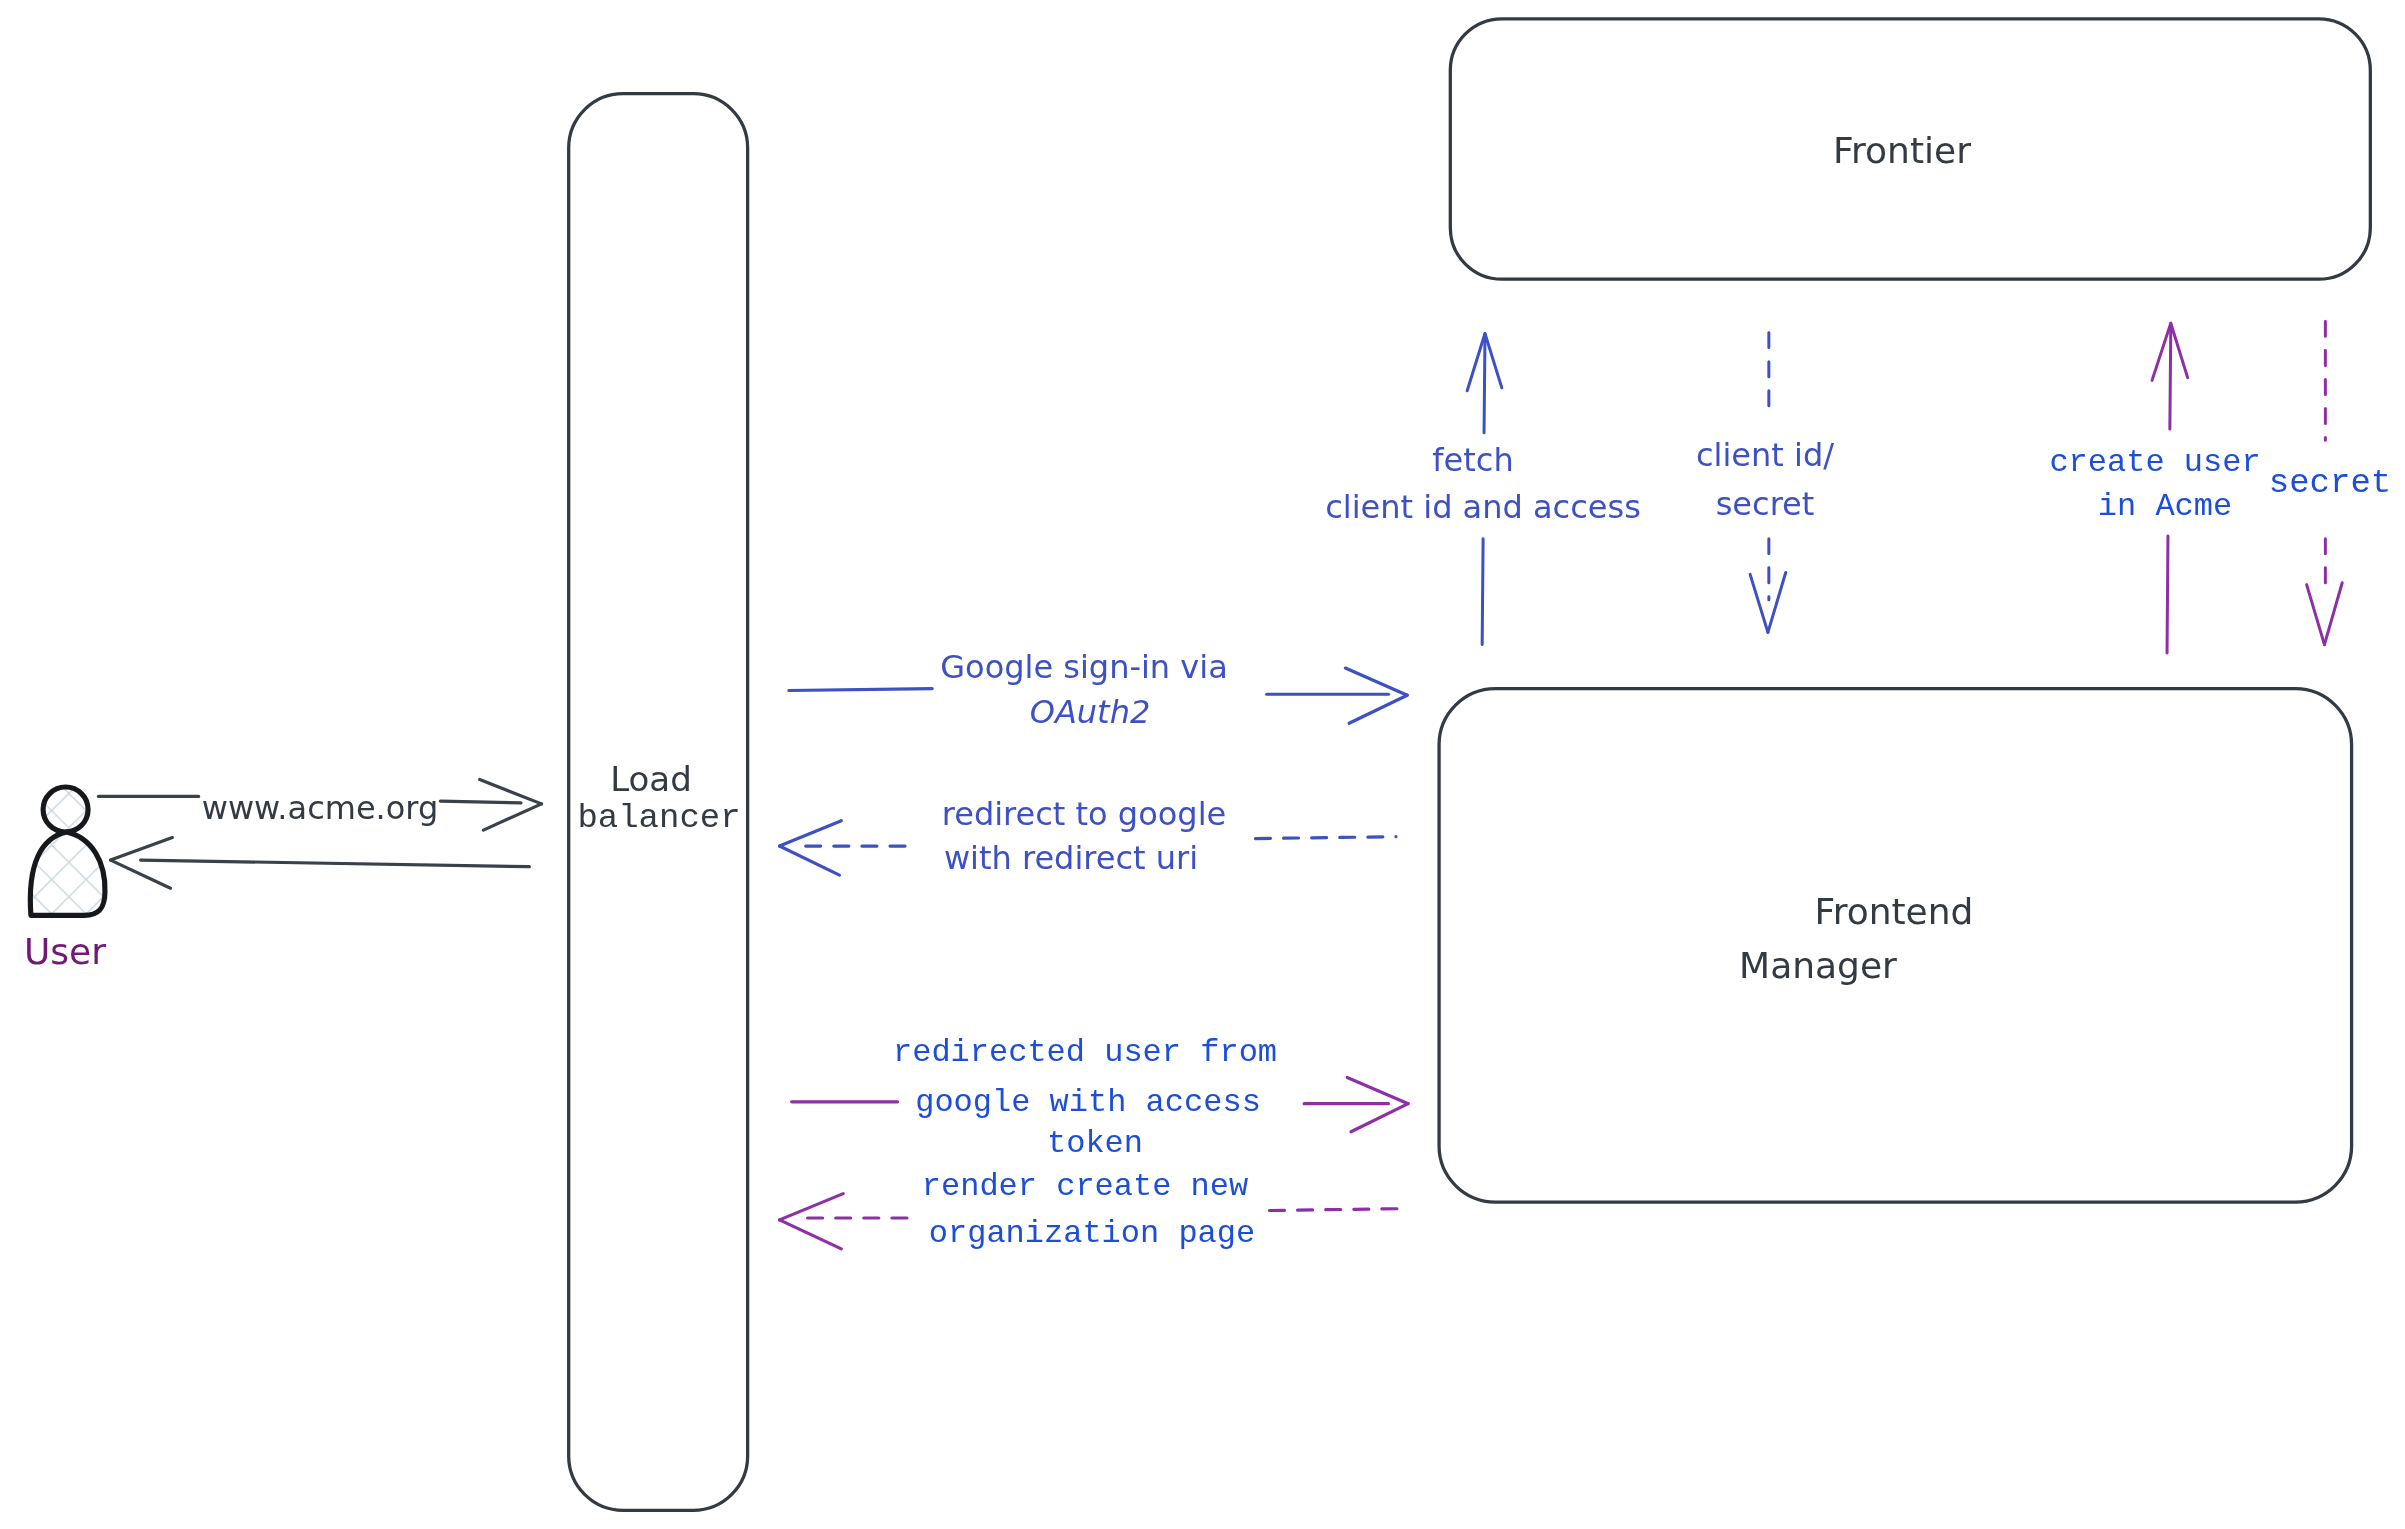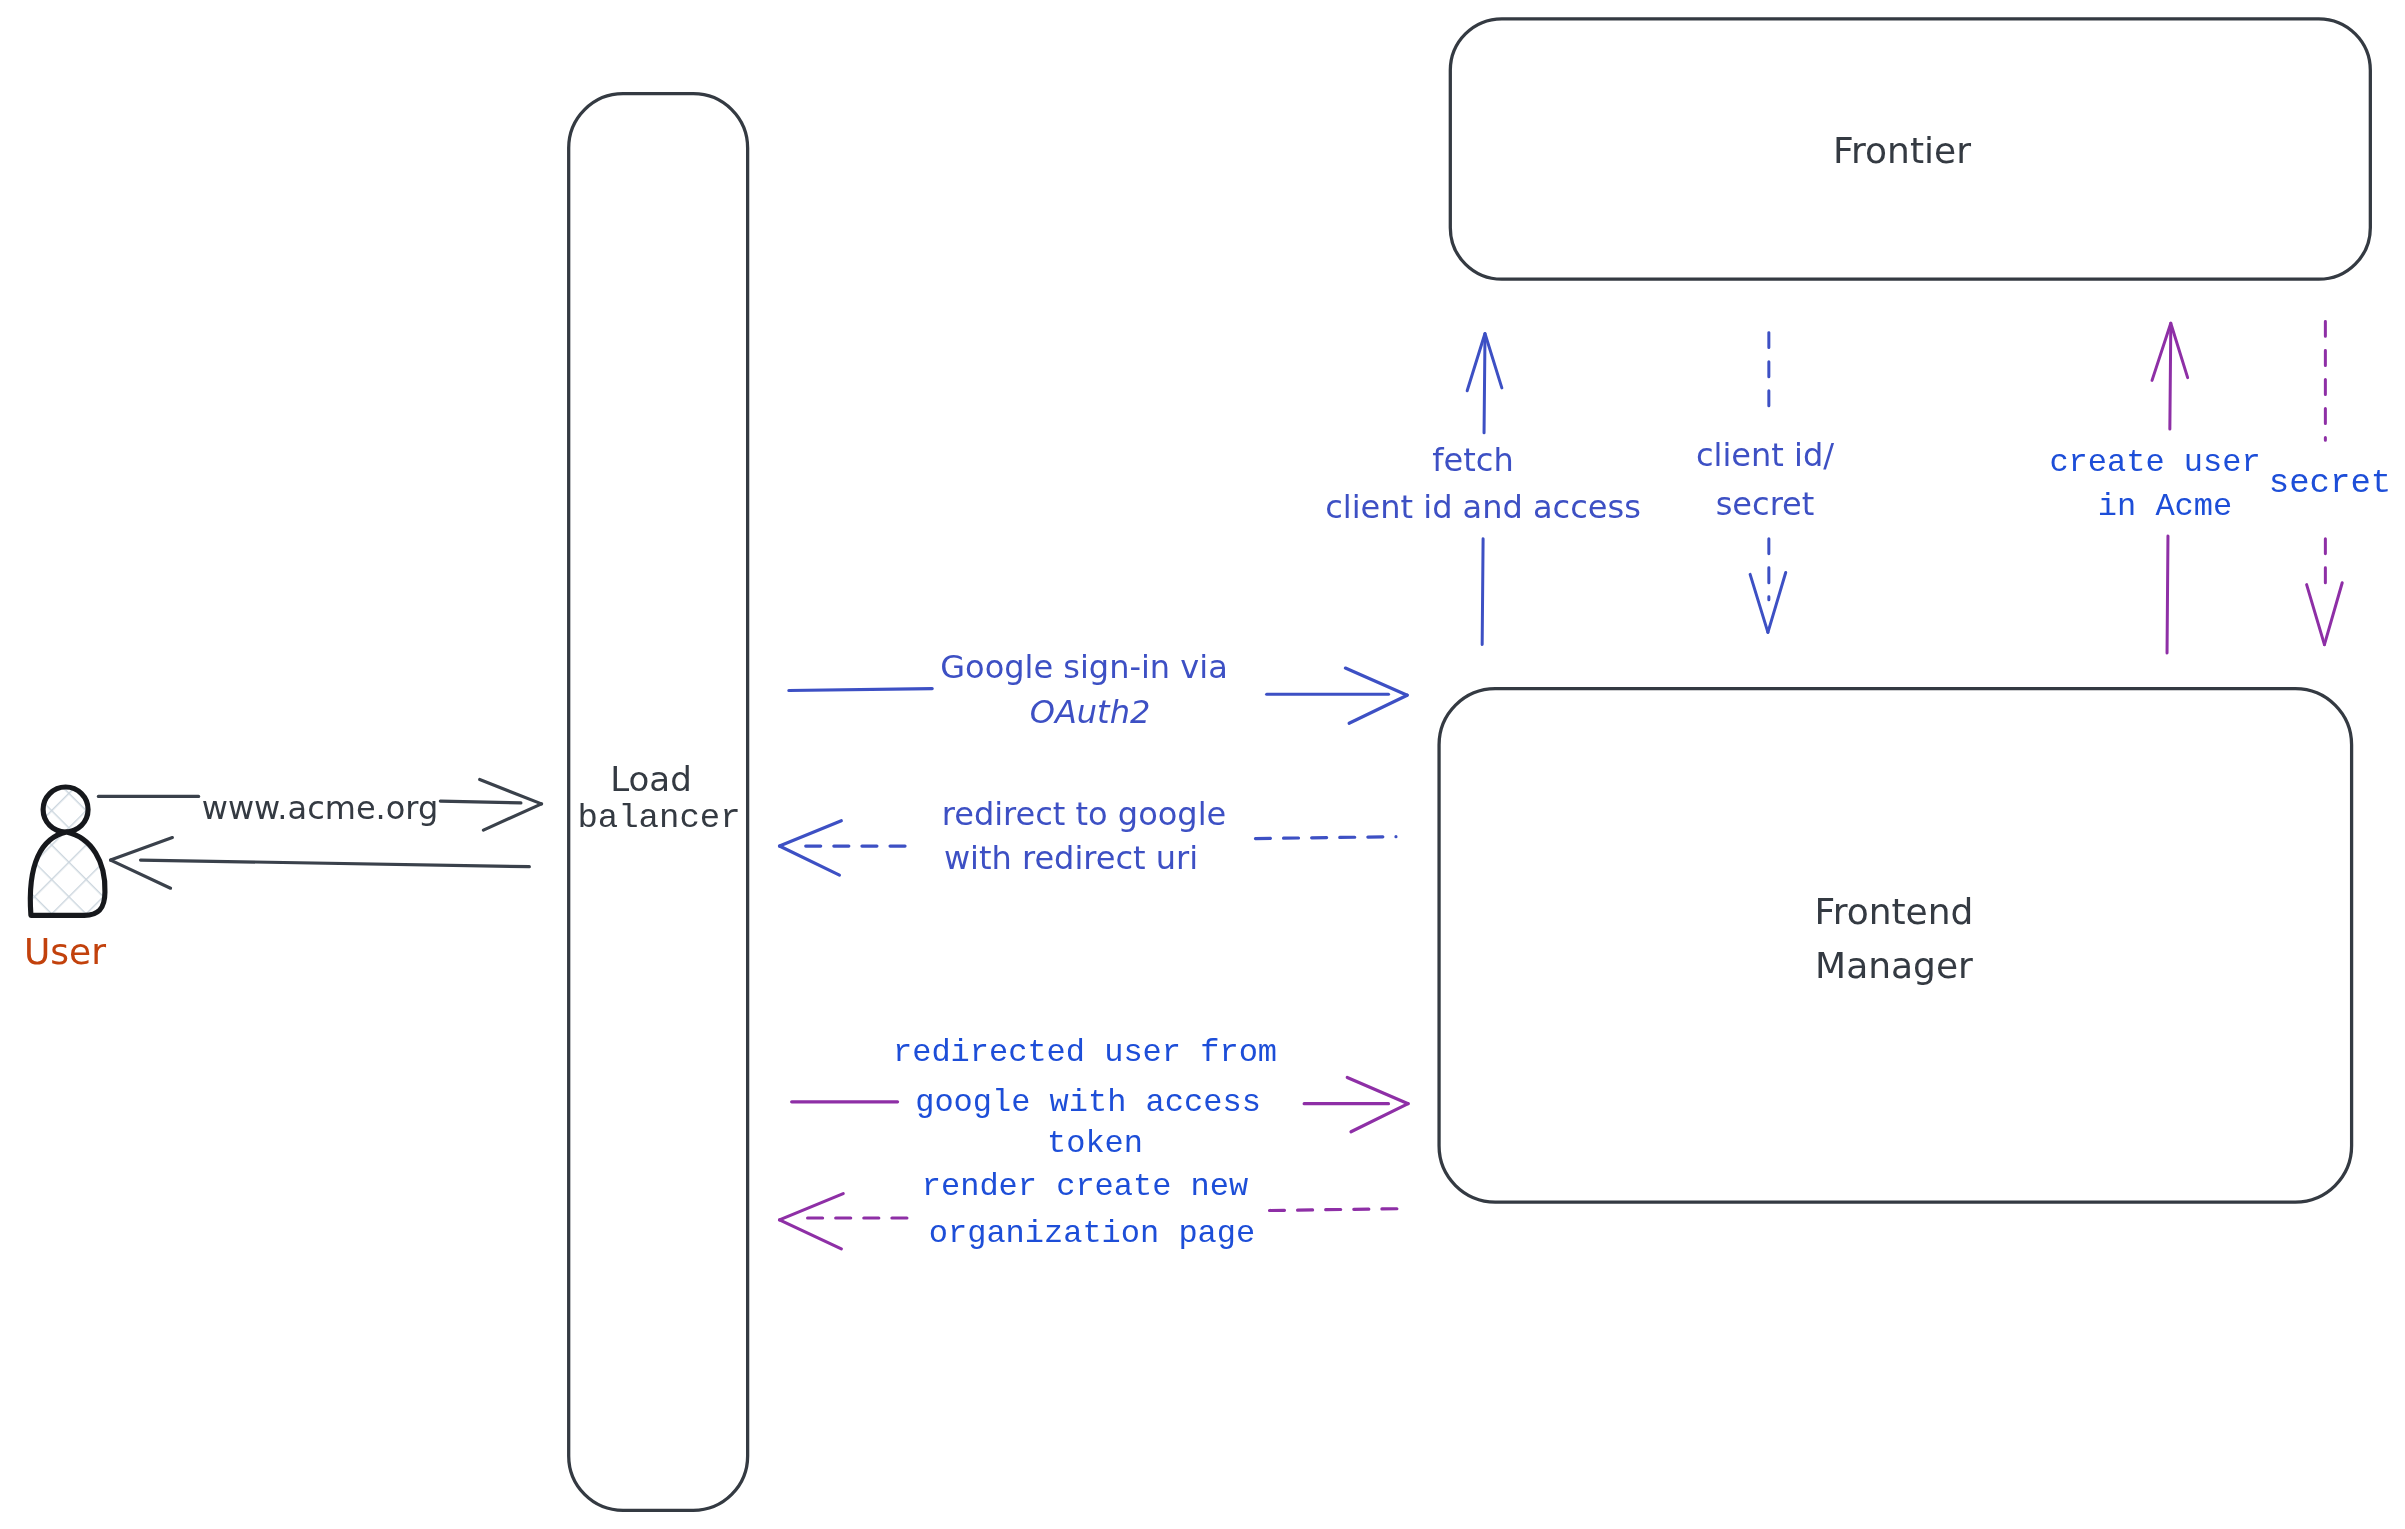--- a/index.html
+++ b/index.html
@@ -12,21 +12,21 @@
   }
   svg{position:absolute;left:0;top:0;}
   .lbl{
     position:absolute;
     transform:translate(-50%,-50%);
     white-space:nowrap;
     line-height:1;
     user-select:none;
   }
   .ink{color:#343a42;}
-  .black{color:#c2410c;}
+  .black{color:#701a75;}
   .blue{color:#3d50c4;}
   .purple{color:#1d4ed8;font-family:Liberation Mono, monospace;}
   .f34{font-size:32px;}
   .f36{font-size:34px;}
   .f38{font-size:36px;}
 </style>
 </head>
 <body>
 
 <div class="canvas">
@@ -124,21 +124,21 @@
   <div class="lbl black f38" style="left:65px;top:952px;">User</div>
 
   <div class="lbl ink f34" style="left:320px;top:808px;">www.acme.org</div>
 
   <div class="lbl ink f36" style="left:651px;top:779px;">Load</div>
   <div class="lbl ink f36" style="left:659px;top:818px;font-family:Liberation Mono, monospace;">balancer</div>
 
   <div class="lbl ink f38" style="left:1902px;top:151px;">Frontier</div>
 
   <div class="lbl ink f38" style="left:1894px;top:912px;">Frontend</div>
-  <div class="lbl ink f38" style="left:1894px;top:966px;">Manager</div>
+  <div class="lbl ink f38" style="left:1818px;top:966px;">Manager</div>
 
   <div class="lbl blue f34" style="left:1084px;top:667px;">Google sign-in via</div>
   <div class="lbl blue f34" style="left:1090px;top:712px;font-style:italic;">OAuth2</div>
 
   <div class="lbl blue f34" style="left:1084px;top:814px;">redirect to google</div>
   <div class="lbl blue f34" style="left:1071px;top:858px;">with redirect uri</div>
 
   <div class="lbl purple f34" style="left:1085px;top:1053px;">redirected user from</div>
   <div class="lbl purple f34" style="left:1088px;top:1103px;">google with access</div>
   <div class="lbl purple f34" style="left:1095px;top:1144px;">token</div>

